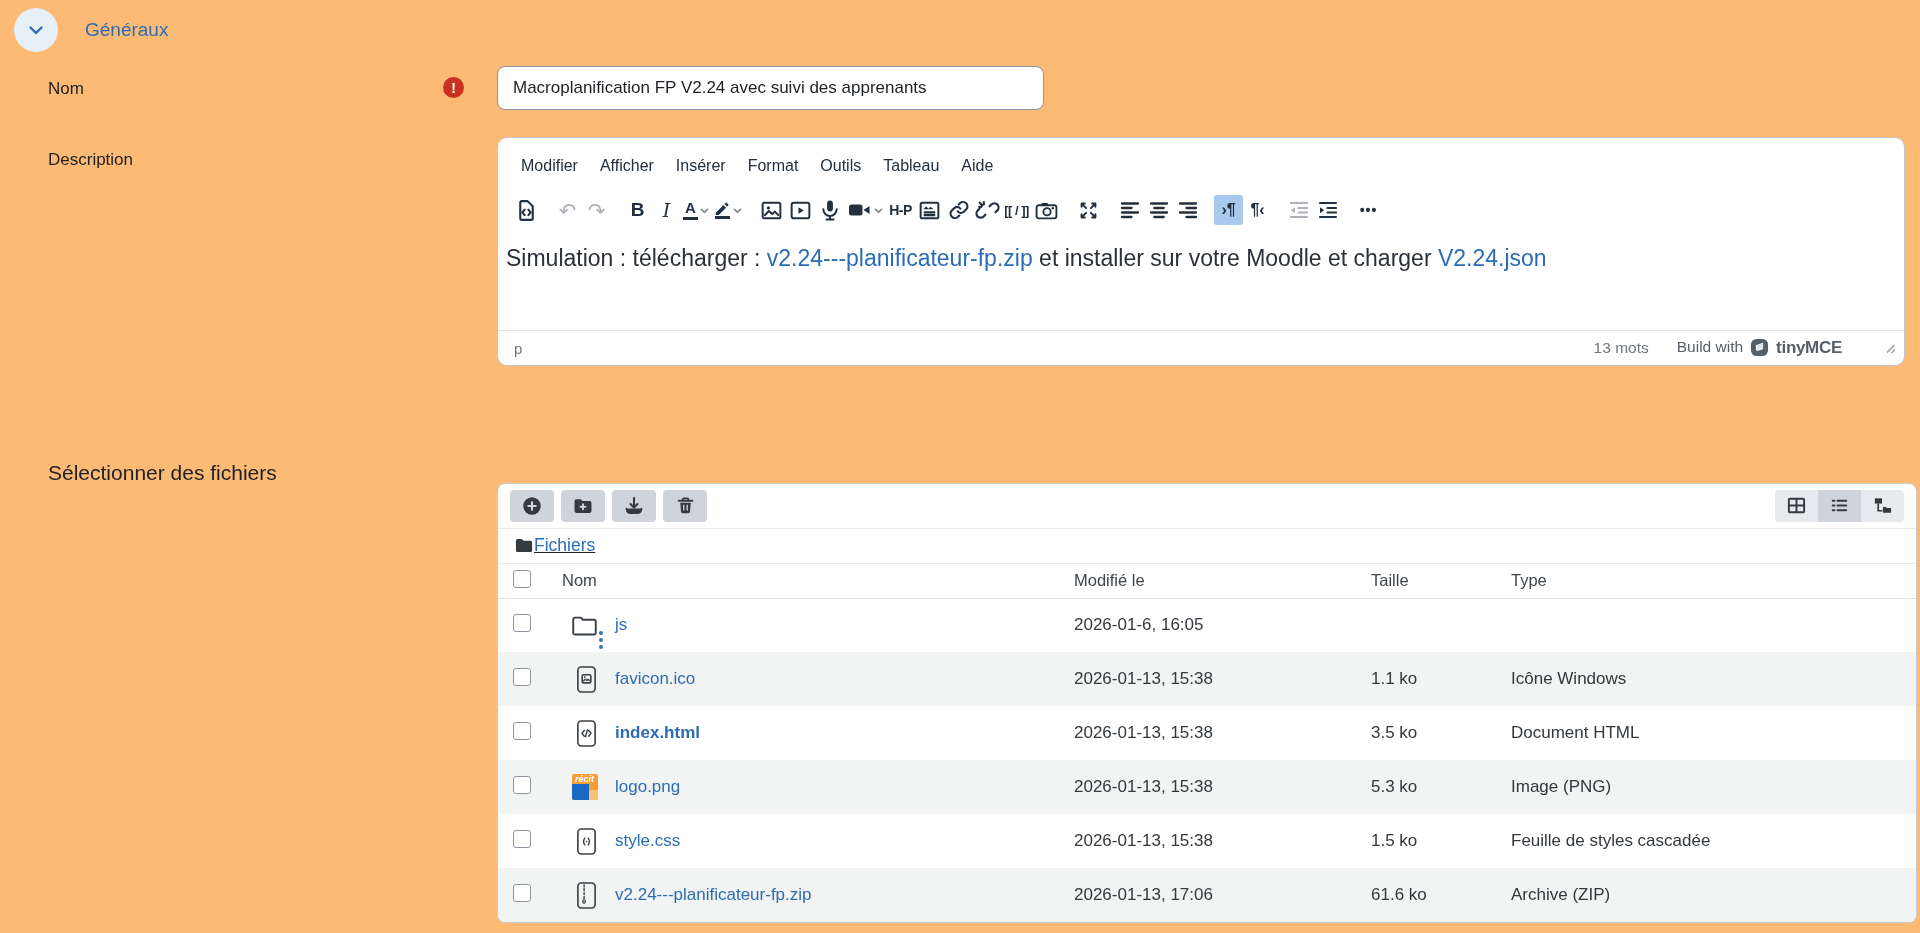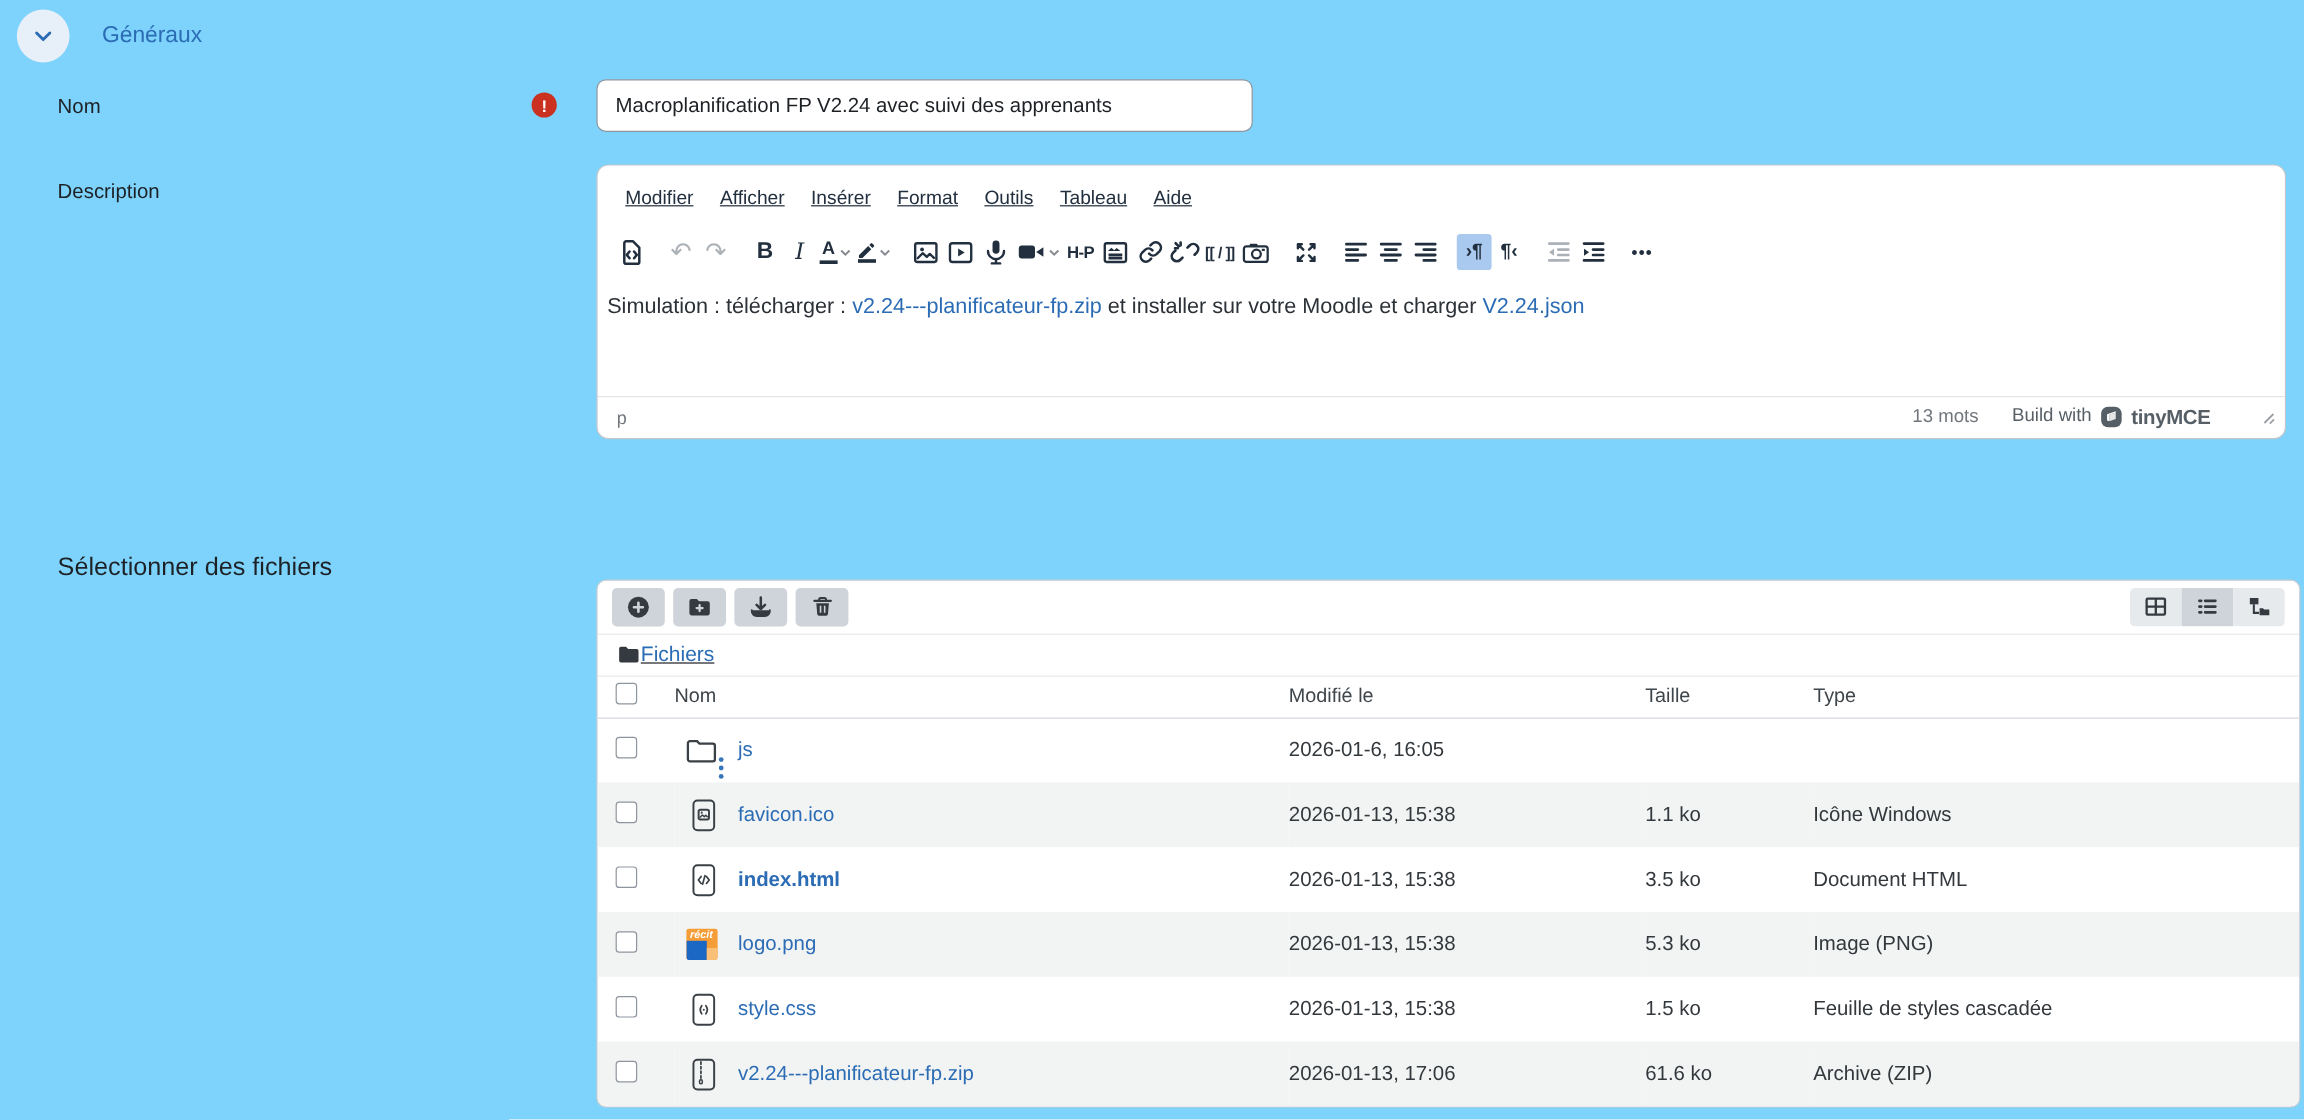--- a/index.html
+++ b/index.html
@@ -1,18 +1,18 @@
 <!DOCTYPE html>
 <html style="--color-accent: #2b6cb5; --color-danger: #ca3120; --color-help: #17818e; --color-toolbar-active: #a9c9ef; --color-stripe: #f2f3f3;"><head>
 <meta charset="utf-8">
 <style>
   * { margin:0; padding:0; box-sizing:border-box; }
   html,body { background:#fff; }
   .page {
-    position:relative; width:1920px; height:933px; background:#7dd3fc;
+    position:relative; width:1920px; height:933px; background:#fdba74;
     font-family:"Liberation Sans","DejaVu Sans",sans-serif; color:#1d2125; overflow:hidden;
   }
   a { text-decoration:none; cursor:pointer; }
 
   
   .section-header { position:absolute; top:8px; left:14px; display:flex; align-items:center; }
   .chev-btn { width:44px; height:44px; border-radius:50%; background:#e7eff8; border:none;
     display:flex; align-items:center; justify-content:center; cursor:pointer; }
   .section-title { margin-left:27px; font-size:19px; color:var(--color-accent,#2b6cb5); cursor:pointer; }
 
@@ -24,38 +24,38 @@
   .nom-input { position:absolute; left:497px; top:66px; width:547px; height:44px;
     border:1px solid #8f959e; border-radius:8px; padding:0 15px; font-size:17px; color:#1d2125;
     font-family:inherit; background:#fff; }
 
   
   .desc-label { position:absolute; left:48px; top:150px; font-size:17px; }
   .editor { position:absolute; left:497px; top:137px; width:1408px; height:229px;
     border:1px solid #c3c7cb; border-radius:10px; background:#fff; overflow:hidden;
     display:flex; flex-direction:column; }
   .menubar { height:47px; display:flex; align-items:flex-end; padding:0 12px 4px; }
-  .menu-item { padding:6px 11px; font-size:16px; color:#222f3e; border-radius:3px; cursor:pointer;text-decoration:underline; }
+  .menu-item { padding:6px 11px; font-size:16px; color:#222f3e; border-radius:3px; cursor:pointer; }
   .toolbar { height:50px; display:flex; align-items:center; padding:0 14px; color:#222f3e; }
   .tb-group { display:flex; align-items:center; margin-right:12px; }
   .tb-btn { min-width:29px; height:30px; padding:0 2px; display:flex; align-items:center; justify-content:center;
     border-radius:3px; color:#222f3e; cursor:pointer; background:transparent; border:none; }
   .tb-btn.active { background:var(--color-toolbar-active,#a9c9ef); }
   .tb-btn.disabled { color:#abb1b7; }
   .glyph-b { font-weight:700; font-size:19px; }
   .glyph-i { font-family:"DejaVu Serif","Liberation Serif",serif; font-style:italic; font-size:19px; }
   .glyph-small { font-size:12px; font-weight:700; letter-spacing:-0.5px; white-space:nowrap; }
   .glyph-para { font-size:16px; font-weight:700; white-space:nowrap; }
   .glyph-arrow { font-size:21px; line-height:1; }
   .glyph-more { font-size:14px; font-weight:800; letter-spacing:1px; }
   .color-glyph { display:flex; flex-direction:column; align-items:center; }
   .color-glyph .letter { font-size:15px; font-weight:600; line-height:1.1; }
   .color-glyph .bar { width:15px; height:3px; background:#222f3e; margin-top:1px; }
   .chev-mini { margin-left:1px; display:flex; }
-  .editor-body { flex:1; padding:10px 8px; font-size:18px; color:#2b3137; }
+  .editor-body { flex:1; padding:10px 8px; font-size:23px; color:#2b3137; }
   .editor-body a { color:var(--color-accent,#2b6cb5); }
   .statusbar { height:35px; border-top:1px solid #e2e5e8; display:flex; align-items:center;
     padding:0 8px 0 16px; font-size:15px; color:#70767c; }
   .status-right { margin-left:auto; display:flex; align-items:center; gap:28px; }
   .word-count { color:#70767c; font-size:15.5px; }
   .brand { display:flex; gap:7px; color:#565e66; font-size:15.5px; cursor:pointer; }
   .brand-name { font-weight:700; font-size:17px; letter-spacing:-0.3px; }
   .resize-handle { margin-left:14px; display:flex; cursor:nwse-resize; }
 
   

